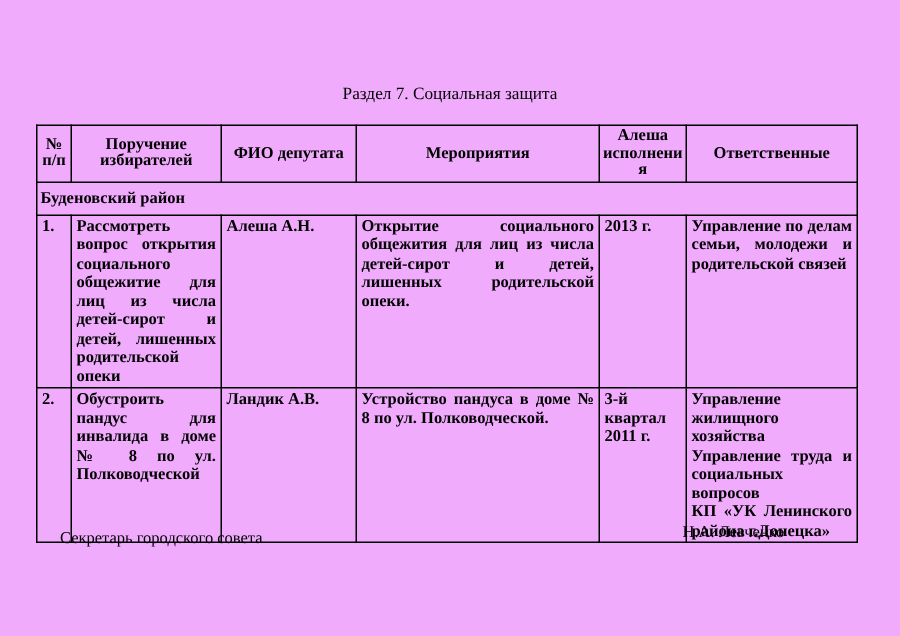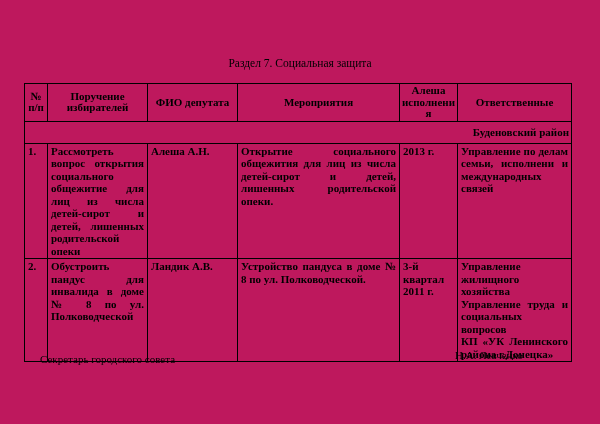--- a/index.html
+++ b/index.html
@@ -5,21 +5,21 @@
   * { margin: 0; padding: 0; box-sizing: border-box; }
   html, body {
     width: 600px; height: 424px;
     background: #ffffff;
     font-family: "Liberation Serif", "DejavU Serif", serif;
     color: #000000;
   }
   .page {
     position: relative;
     width: 600px; height: 424px;
-    background: #be185d;
+    background: #f0abfc;
     overflow: hidden;
   }
   .doc-title {
     position: absolute;
     top: 57px; left: 0; width: 600px;
     text-align: center;
     font-size: 11.5px;
     line-height: 13px;
   }
   table.main-table {
@@ -38,21 +38,21 @@
   
   tr.header-row th {
     text-align: center;
     vertical-align: middle;
     line-height: 11.5px;
     padding: 1px 2px;
     white-space: pre-line;
   }
   
   tr.section-row td {
-    text-align: right;
+    text-align: left;
     vertical-align: middle;
     line-height: 12px;
     padding: 1px 2px;
   }
   
   tr.data-row td {
     vertical-align: top;
     line-height: 12.5px;
     padding: 1px 3px 1px 3px;
   }
@@ -101,21 +101,21 @@
     <tr class="section-row" style="height:22px">
       <td colspan="6">Буденовский район</td>
     </tr>
 
     <tr class="data-row" style="height:74px">
       <td class="cell-num">1.</td>
       <td class="cell-justify">Рассмотреть вопрос открытия социального общежитие для лиц из числа детей-сирот и детей, лишенных родительской опеки</td>
       <td>Алеша А.Н.</td>
       <td class="cell-justify">Открытие социального общежития для лиц из числа детей-сирот и детей, лишенных родительской опеки.</td>
       <td class="cell-deadline">2013 г.</td>
-      <td class="cell-justify">Управление по делам семьи, исполнени и международных связей</td>
+      <td class="cell-justify">Управление по делам семьи, молодежи и родительской связей</td>
     </tr>
 
 
     <tr class="data-row" style="height:82px">
       <td class="cell-num">2.</td>
       <td class="cell-justify">Обустроить пандус для инвалида в доме № 8 по ул. Полководческой</td>
       <td>Ландик А.В.</td>
       <td class="cell-justify">Устройство пандуса в доме № 8 по ул. Полководческой.</td>
       <td class="cell-deadline">3-й квартал
 2011 г.</td>

